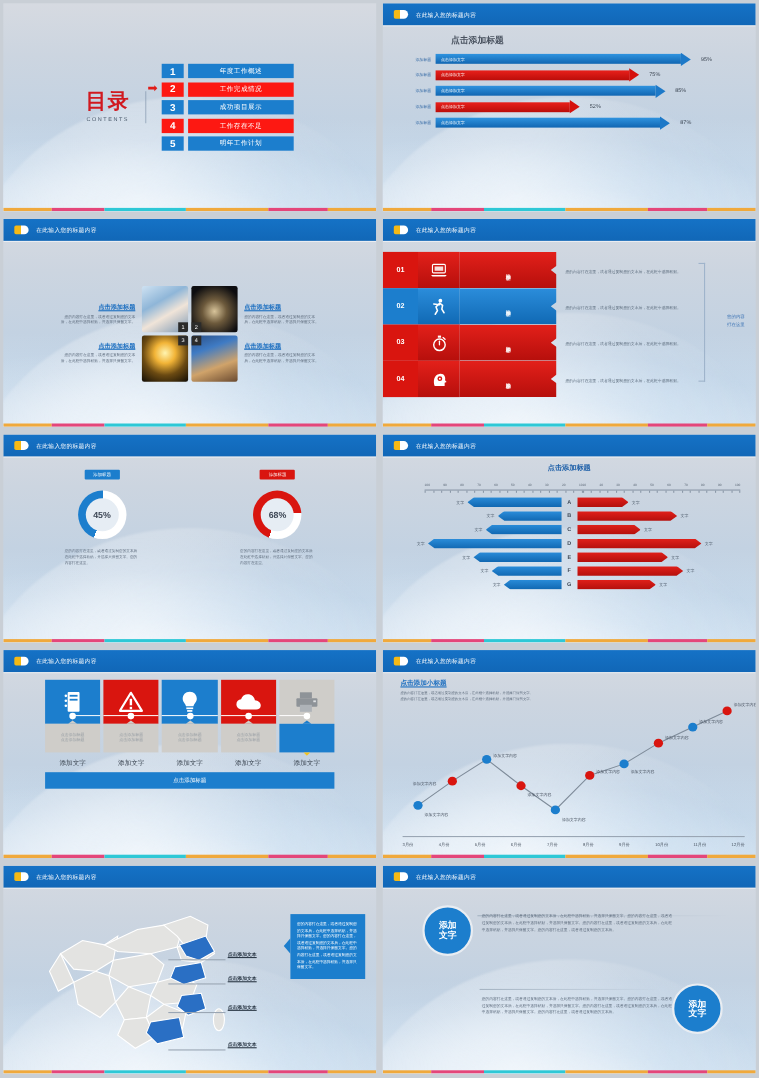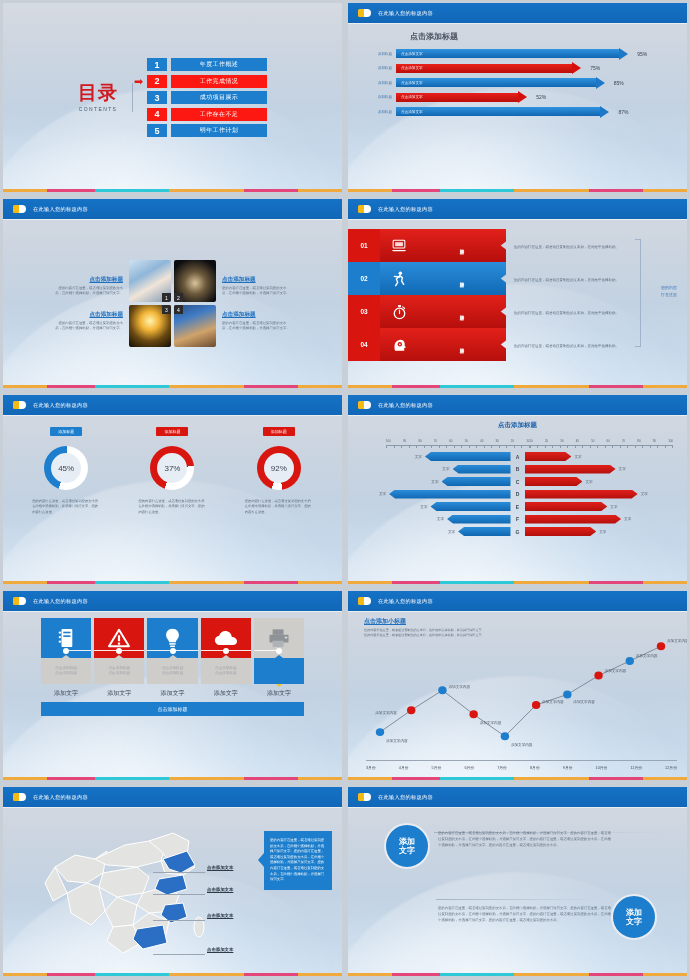--- a/index.html
+++ b/index.html
@@ -85,21 +85,21 @@
   .s4-side { position:absolute; right:10px; top:62px; color:#3a72b4; font-size:4px; text-align:center; line-height:1.7; }
   .s4-brace { position:absolute; right:46px; top:16px; width:6px; height:108px; border:1px solid #9fb4cb; border-left:none; }
   .r-red{background:linear-gradient(180deg,#e3201a,#b60f0c);} .r-blue{background:linear-gradient(180deg,#2b8ddb,#1069b4);}
   .n-red{background:#d9150f;} .n-blue{background:#1c7ecd;}
   
   .s5 { position:absolute; top:24px; left:10px; right:10px; bottom:4px; display:flex; justify-content:space-around; }
   .s5-col { width:72px; display:flex; flex-direction:column; align-items:center; }
   .s5-chip { padding:2px 8px; color:#fff; font-size:4px; border-radius:1px; margin-top:8px; }
   .s5-donut { width:44px; height:44px; border-radius:50%; margin-top:10px; display:flex; align-items:center; justify-content:center; position:relative; }
   .s5-donut::after { content:""; position:absolute; inset:7px; border-radius:50%; background:#e6edf4; }
-  .s5-val { position:relative; z-index:2; font-size:8px; font-weight:normal; color:#3b4553;text-align:center; }
+  .s5-val { position:relative; z-index:2; font-size:8px; font-weight:bold; color:#3b4553;text-align:center; }
   .s5-p { margin-top:9px; font-size:3.3px; line-height:1.6; color:#5d6b7c; text-align:left; padding:0 2px; }
   
   .s6-title { position:absolute; top:26px; left:0; right:0; text-align:center; color:#1d5fa8; font-size:6.5px; font-weight:bold; }
   .s6-axis { position:absolute; top:44px; left:38px; right:14px; display:flex; }
   .s6-half { flex:1; }
   .s6-nums { display:flex; justify-content:space-between; font-size:2.9px; color:#5b6775; }
   .s6-ruler { height:3px; border-top:.5px solid #8b98a8; margin-top:1.5px; display:flex; justify-content:space-between; }
   .s6-ruler i { width:.5px; height:2px; background:#8b98a8; display:block; }
   .s6-rows { position:absolute; top:57px; left:10px; right:10px; display:flex; flex-direction:column; gap:3.5px; }
   .s6-row { display:flex; align-items:center; height:9px; }
@@ -407,28 +407,21 @@
           <div class="s5-col">
             <div class="s5-chip" style="background:#1c7ecd">添加标题</div>
             <div class="s5-donut" style="background:conic-gradient(from 200deg,#1c7ecd 0deg 162deg, #ffffff 162deg 360deg)">
               <span class="s5-val">45%</span>
             </div>
             <div class="s5-p">您的内容打在这里，或者通过复制您的文本后在此框中选择粘贴，并选择只保留文字。您的内容打在这里。</div>
           </div>
           <div class="s5-col">
             <div class="s5-chip" style="background:#d9150f">添加标题</div>
             <div class="s5-donut" style="background:conic-gradient(from 200deg,#d9150f 0deg 244.8deg, #ffffff 244.8deg 360deg)">
-              <span class="s5-val">37%</span>
-            </div>
-            <div class="s5-p">您的内容打在这里，或者通过复制您的文本后在此框中选择粘贴，并选择只保留文字。您的内容打在这里。</div>
-          </div>
-          <div class="s5-col">
-            <div class="s5-chip" style="background:#d9150f">添加标题</div>
-            <div class="s5-donut" style="background:conic-gradient(from 200deg,#d9150f 0deg 331.2deg, #ffffff 331.2deg 360deg)">
-              <span class="s5-val">92%</span>
+              <span class="s5-val">68%</span>
             </div>
             <div class="s5-p">您的内容打在这里，或者通过复制您的文本后在此框中选择粘贴，并选择只保留文字。您的内容打在这里。</div>
           </div>
         </div>
       <div class="strip">
           <i style="background: rgb(240, 169, 60); width: 13%;"></i>
           <i style="background: rgb(228, 70, 122); width: 14%;"></i>
           <i style="background: rgb(46, 200, 214); width: 22%;"></i>
           <i style="background: rgb(240, 169, 60); width: 22%;"></i>
           <i style="background: rgb(228, 70, 122); width: 16%;"></i>

